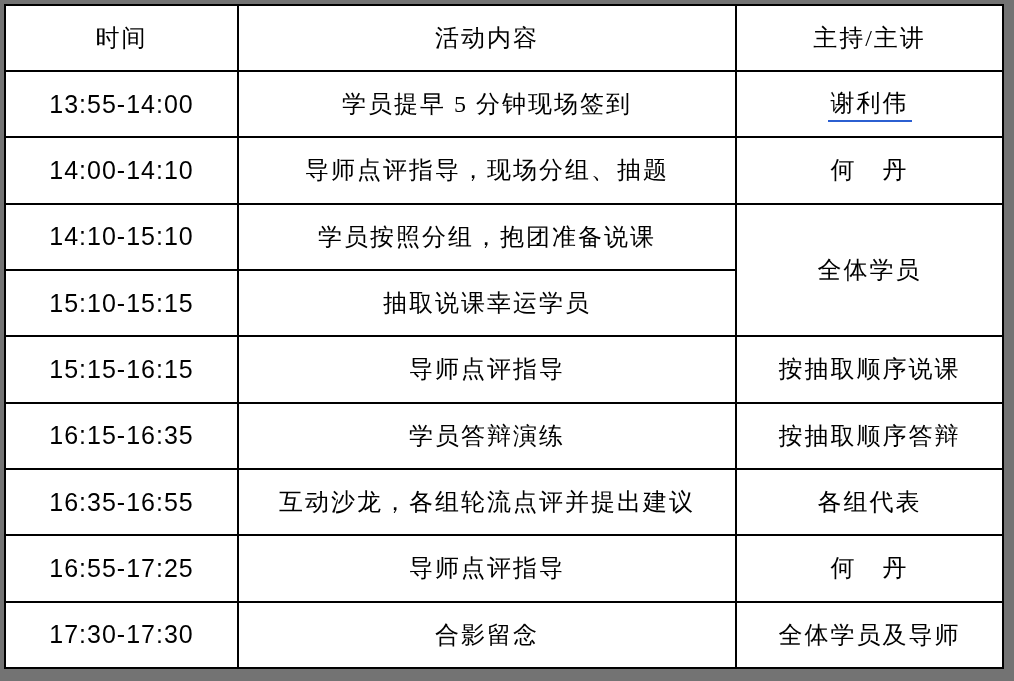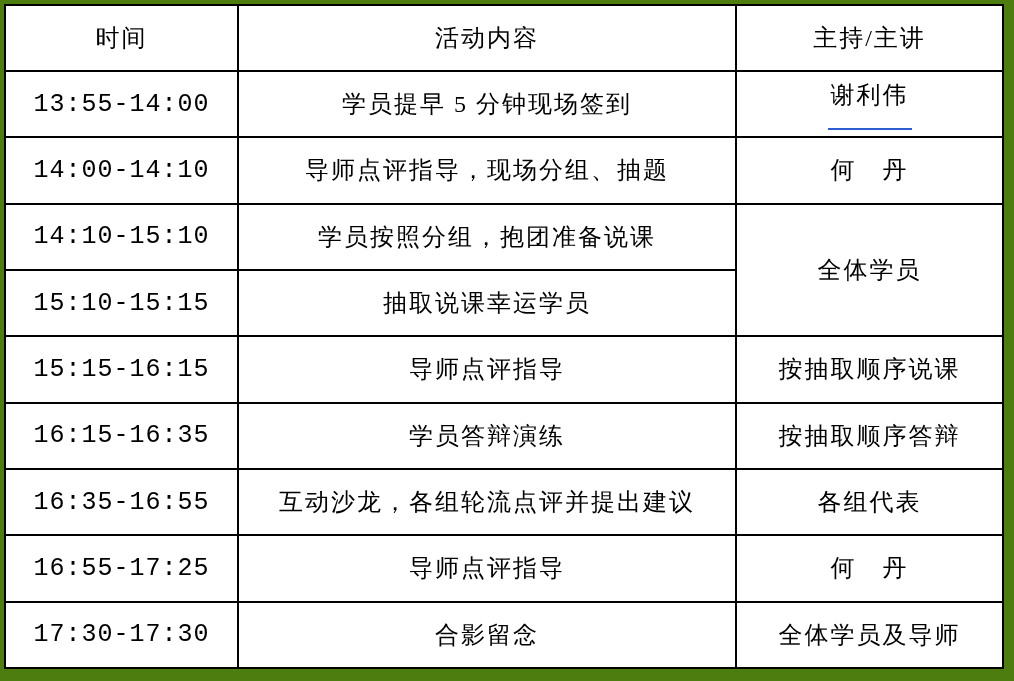--- a/index.html
+++ b/index.html
@@ -7,21 +7,21 @@
     padding: 0;
     background: #ffffff;
     width: 1014px;
     height: 681px;
     overflow: hidden;
   }
   .page {
     position: relative;
     width: 1014px;
     height: 681px;
-    background: #4d7c0f;
+    background: #737373;
   }
   table.schedule {
     position: absolute;
     left: 4px;
     top: 4px;
     width: 998px;
     height: 665px;
     border-collapse: collapse;
     table-layout: fixed;
     background: #ffffff;
@@ -37,29 +37,29 @@
   col.c-time { width: 233px; }
   col.c-activity { width: 498px; }
   col.c-host { width: 267px; }
   tr { height: 66px; }
   .zh {
     font-family: "Liberation Serif", "DejaVu Serif", serif;
     font-size: 24px;
     letter-spacing: 2px;
   }
   .time {
-    font-family: Liberation Mono, monospace;
+    font-family: Liberation Sans, sans-serif;
     font-size: 25px;
     letter-spacing: 1px;
     white-space: nowrap;
   }
   .link-name {
     display: inline-block;
     border-bottom: 2px solid #2b5fd1;
-    padding: 0 3px 17px 3px;
+    padding: 0 3px 1px 3px;
     text-align: right;
   }
 </style>
 </head>
 <body>
 
 <div class="page">
   <table class="schedule">
     <colgroup>
       <col class="c-time">

